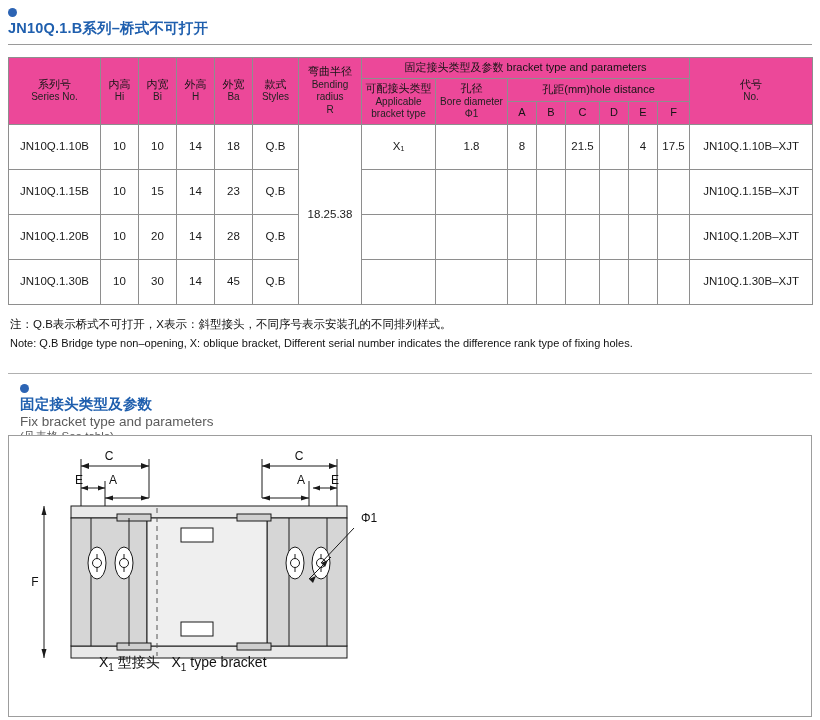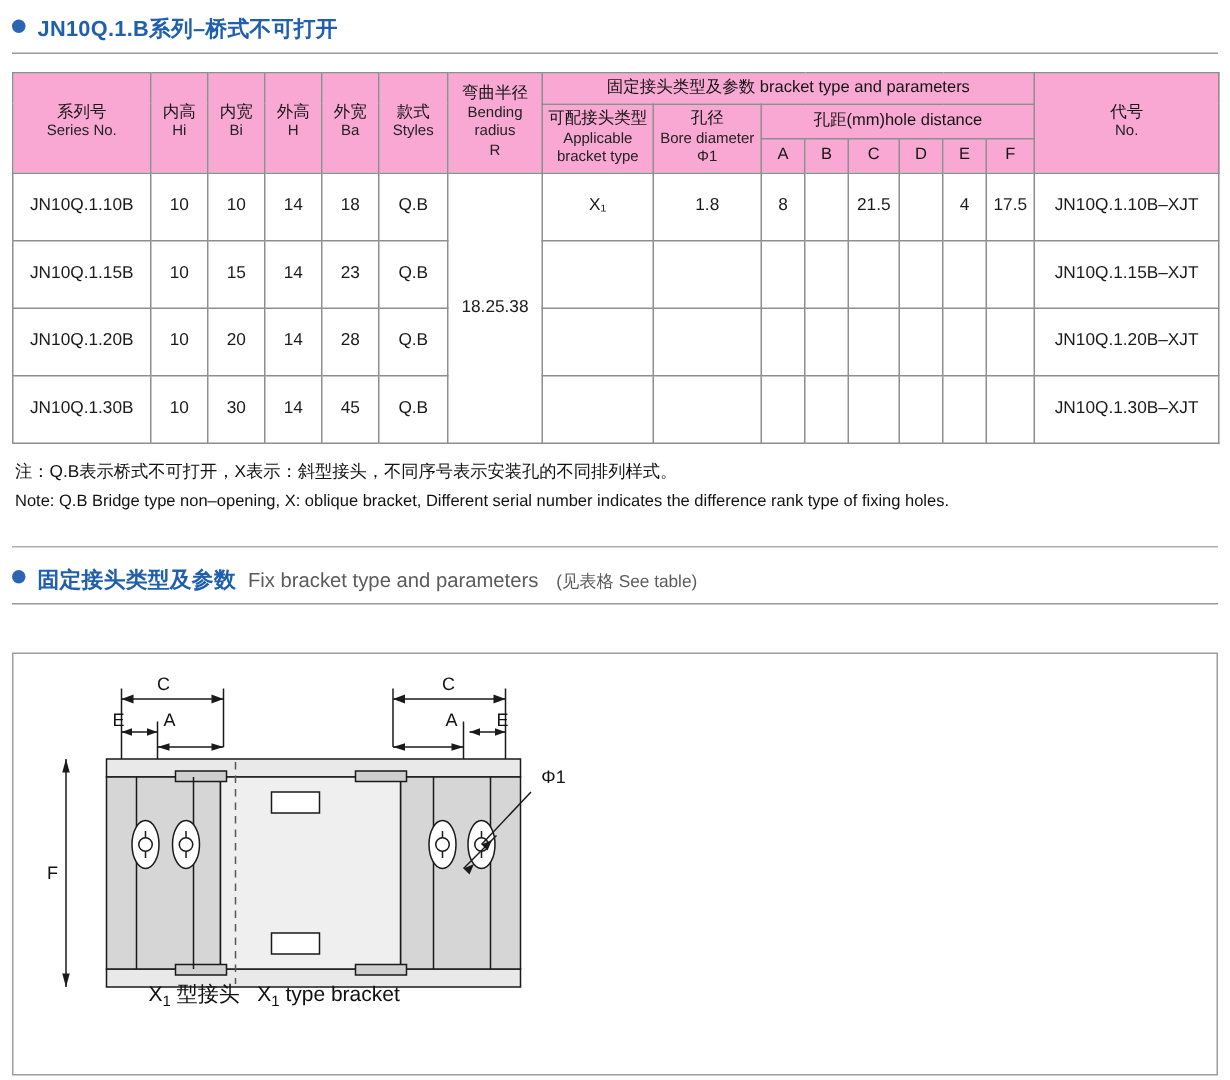--- a/index.html
+++ b/index.html
@@ -19,20 +19,21 @@
     width: 820px;
     height: 720px;
     position: relative;
   }
 
   
   .section-head {
     display: flex;
     align-items: baseline;
     padding: 0 8px;
+    flex-direction: column;
   }
   .bullet {
     width: 9px;
     height: 9px;
     border-radius: 50%;
     background: #2c64b4;
     display: inline-block;
     margin-right: 8px;
     position: relative;
     top: -2px;
@@ -70,21 +71,21 @@
   }
   table.spec th, table.spec td {
     border: 1px solid #8e8e8e;
     text-align: center;
     vertical-align: middle;
     font-size: 11px;
     line-height: 1.25;
     padding: 3px 2px;
   }
   table.spec thead th {
-    background: #f9a8d4;
+    background: #ec4899;
     font-weight: normal;
     color: #141414;
   }
   table.spec tbody td {
     height: 38px;
     background: #ffffff;
     font-size: 11.5px;
   }
   .cn { display: block; }
   .en { display: block; font-size: 10px; color: #222; }

